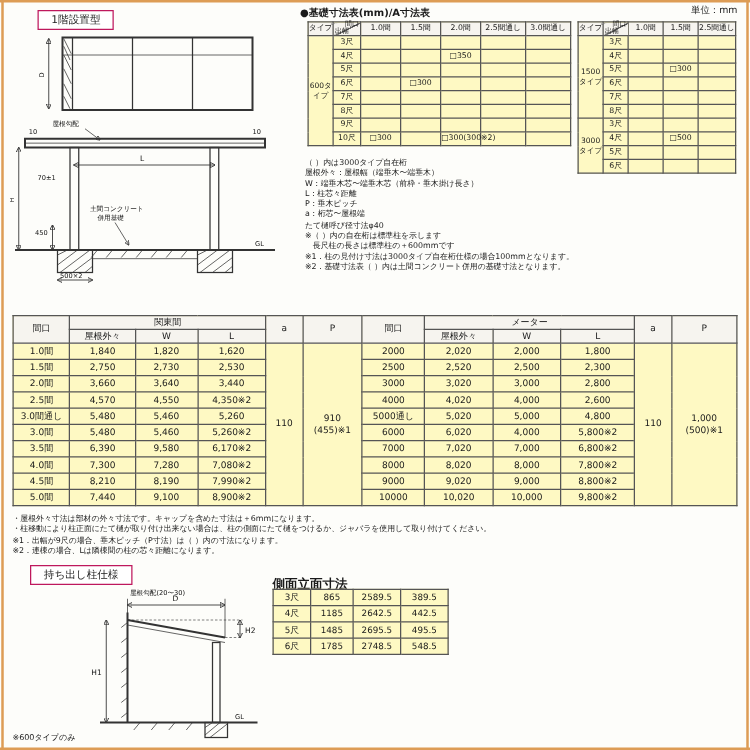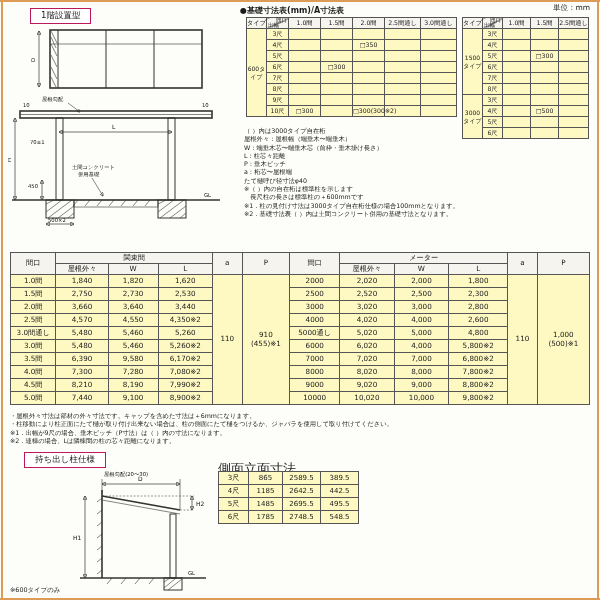--- a/index.html
+++ b/index.html
@@ -462,21 +462,21 @@
     <line x1="13" y1="28" x2="13" y2="110" class="dim" marker-start="url(#ar)" marker-end="url(#ar)"></line>
     <text x="1" y="72">H1</text>
     <rect x="98" y="46" width="6" height="64"></rect>
     <line x1="8" y1="110" x2="134" y2="110" class="thick"></line>
     <path class="thin" d="M40,110 l-5,6 M54,110 l-5,6 M68,110 l-5,6 M82,110 l-5,6"></path>
     <rect x="92" y="110" width="18" height="12"></rect>
     <path class="thin" d="M92,114 l6,-4 M92,120 l12,-10 M96,122 l14,-11"></path>
     <text x="116" y="107" class="t5">GL</text>
   </svg>
 
-  <div class="abs" style="left:218px; top:460px; font-size:13px;">側面立面寸法</div>
+  <div class="abs" style="left:218px; top:460px; font-size:10px;font-weight:bold;">側面立面寸法</div>
   <table class="abs stable" id="side-table" style="left:218px; top:471px; width:140px;">
       <colgroup>
         <col style="width:30px">
         <col style="width:34px">
         <col style="width:38px">
         <col style="width:38px">
       </colgroup>
       <tbody>
         <tr>
           <td>3尺</td>

